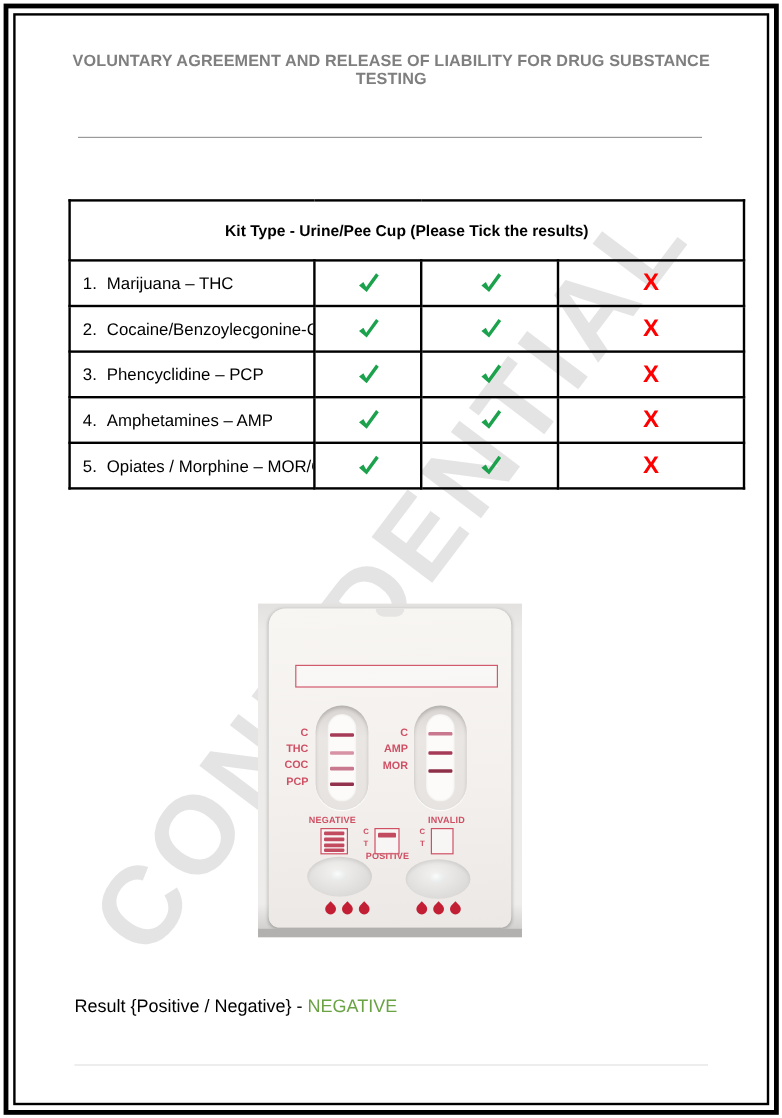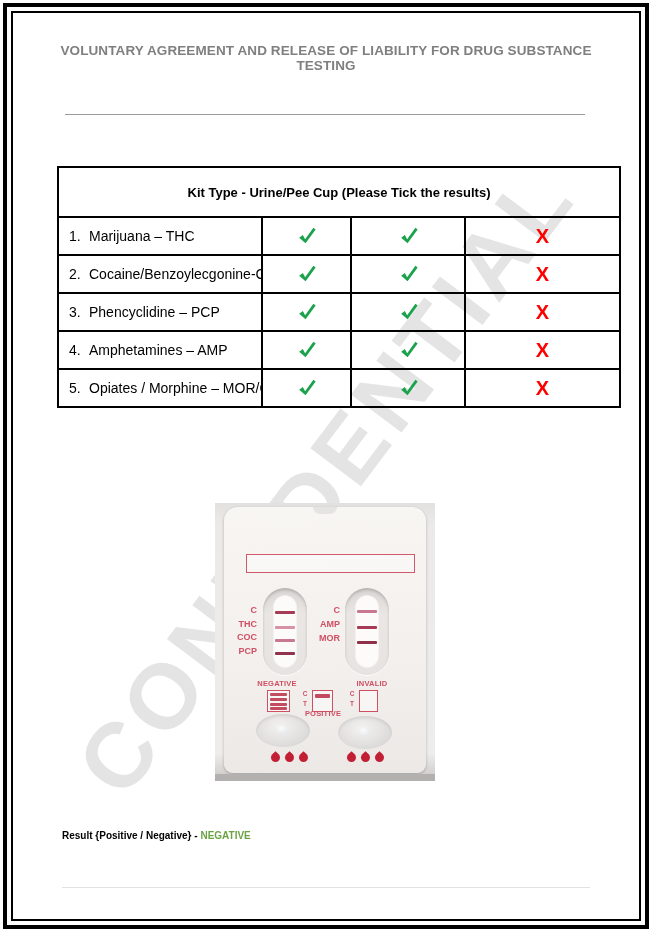--- a/index.html
+++ b/index.html
@@ -61,21 +61,21 @@
   .legend-box{position:absolute;top:187px;height:20px;border:1.5px solid #cf4f63;background:rgba(255,255,255,0.5);}
   .legend-box .band{background:#c24b60;}
   .well{position:absolute;width:54px;height:33px;border-radius:50%;
     background:radial-gradient(ellipse at 45% 38%,#f4f2f0 0%,#e2e0de 55%,#d2d0ce 100%);
     box-shadow:inset 0 2px 3px rgba(0,0,0,0.08);}
   .bubble{position:absolute;left:20px;top:11px;width:13px;height:9px;border-radius:50%;
     background:radial-gradient(ellipse at 40% 35%,#fafbfb,#dfe3e3);}
   .drop{position:absolute;width:9px;height:9px;background:#c21f35;
     border-radius:0 50% 50% 50%;transform:rotate(45deg);}
 
-  .result-line{position:absolute;left:62px;top:830px;font-size:10px;font-weight:bold;z-index:2;}
+  .result-line{position:absolute;left:62px;top:830px;font-size:15px;font-weight:normal;z-index:2;}
   .result-value{color:#6aa343;}
 
   .footer-rule{position:absolute;top:887px;left:62px;width:528px;border-top:1px solid #e2e2e2;z-index:2;}
   .footer-text{position:absolute;top:891px;left:0;right:0;text-align:center;font-size:11.5px;z-index:2;}
   .footer-num{font-weight:bold;color:#595959;}
   .footer-sep{color:#bfbfbf;padding:0 2px;}
   .footer-label{color:#bfbfbf;letter-spacing:3px;}
 </style>
 </head>
 <body>

